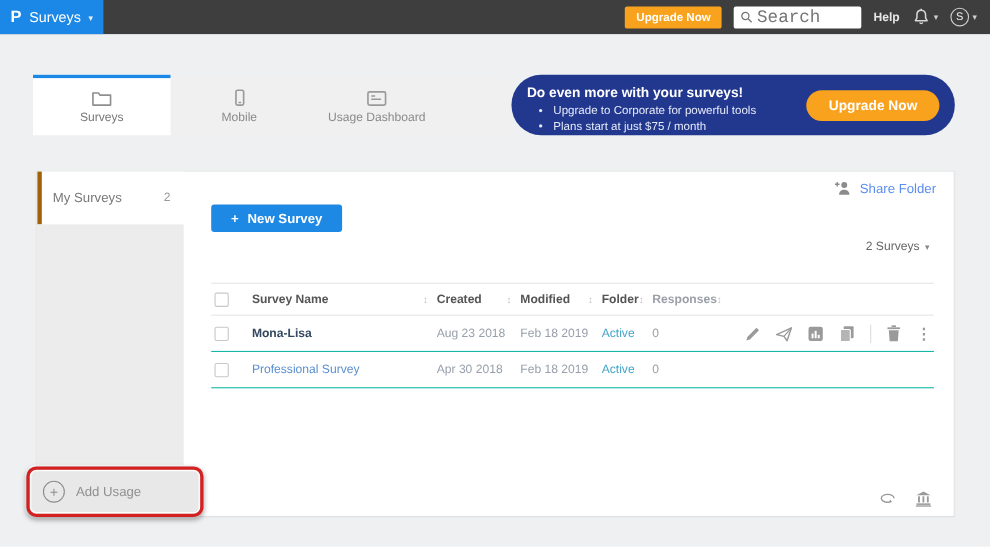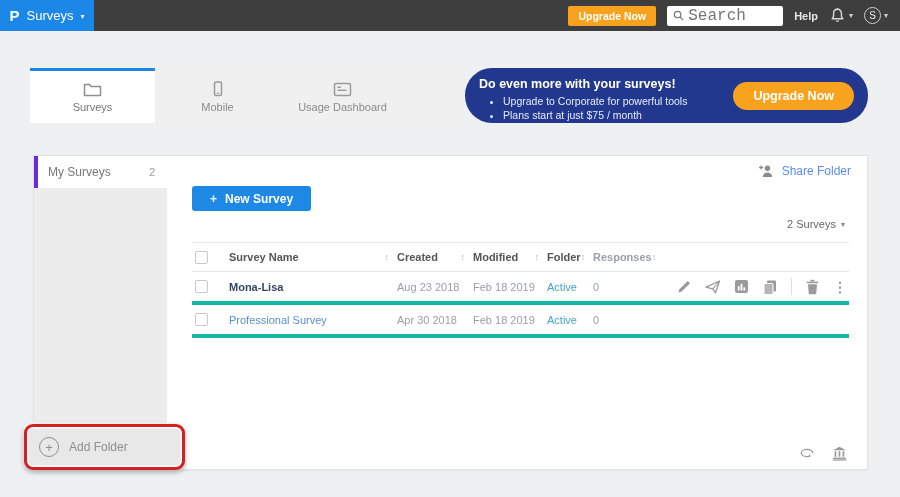--- a/index.html
+++ b/index.html
@@ -74,22 +74,22 @@
     cursor: pointer;
   }
   
   .card {
     position: absolute; left: 33px; top: 155px; width: 835px; height: 315px;
     background: #fff; border: 1px solid #e2e2e2; display: flex;
     box-shadow: 0 1px 2px rgba(0,0,0,.05);
   }
   .folders { width: 133px; display: flex; flex-direction: column; }
   .folder-item {
-    height: 32px; display: flex; align-items: center; background: #fff;
-    border-left: 4px solid #6d28d9; padding: 0 12px 0 10px;
+    height: 48px; display: flex; align-items: center; background: #fff;
+    border-left: 4px solid #a16207; padding: 0 12px 0 10px;
     font-size: 12px; color: #777; cursor: pointer;
   }
   .count { margin-left: auto; font-size: 11px; color: #999; }
   .folder-body { flex: 1; background: #ececec; }
   .content { flex: 1; position: relative; }
   .share-row {
     position: absolute; top: 8px; right: 16px; display: flex;
     align-items: center; gap: 7px; font-size: 12px; cursor: pointer;
   }
   .share-row a { color: #5b8def; text-decoration: none; }
@@ -98,29 +98,29 @@
     border: none; border-radius: 3px; height: 25px; padding: 0 18px;
     font-family: inherit; font-size: 12px; font-weight: bold;
     display: flex; align-items: center; gap: 8px; cursor: pointer;
   }
   .count-row {
     position: absolute; top: 62px; right: 22px; font-size: 11px; color: #666;
     display: flex; gap: 5px; align-items: center; cursor: pointer;
   }
   .count-row .tiny-caret { color: #888; }
   
-  .table { position: absolute; left: 25px; right: 18px; top: 86px; }
+  .table { position: absolute; left: 25px; right: 18px; top: 101px; }
   .t-head {
     display: flex; align-items: center; height: 30px;
     border-top: 1px solid #e5e5e5; border-bottom: 1px solid #e5e5e5;
     font-size: 11px; font-weight: bold; color: #555;
   }
   .t-row {
     display: flex; align-items: center; height: 33px;
-    border-bottom: 4px solid #14b8a6; font-size: 11px;
+    border-bottom: 1px solid #14b8a6; font-size: 11px;
   }
   .c-check { width: 37px; padding-left: 3px; }
   .c-name { width: 168px; }
   .c-created { width: 76px; }
   .c-modified { width: 74px; }
   .c-status { width: 46px; }
   .c-resp { width: 58px; }
   .hcell { display: flex; justify-content: space-between; align-items: center; padding-right: 8px; }
   .sort { font-size: 9px; color: #bdbdbd; font-weight: normal; cursor: pointer; }
   .c-actions { flex: 1; display: flex; justify-content: flex-end; align-items: center; gap: 13px; padding-right: 2px; }
@@ -362,15 +362,15 @@
           <rect x="0.6" y="13.4" width="13.8" height="1.2" fill="#9a9a9a"></rect>
         </svg>
       </span>
     </div>
   </main>
 </div>
 
 <div class="add-folder-annot">
   <div class="add-folder">
     <span class="plus-circle">+</span>
-    <span>Add Folder</span>
+    <span>Add Usage</span>
   </div>
 </div>
 
 </body></html>

